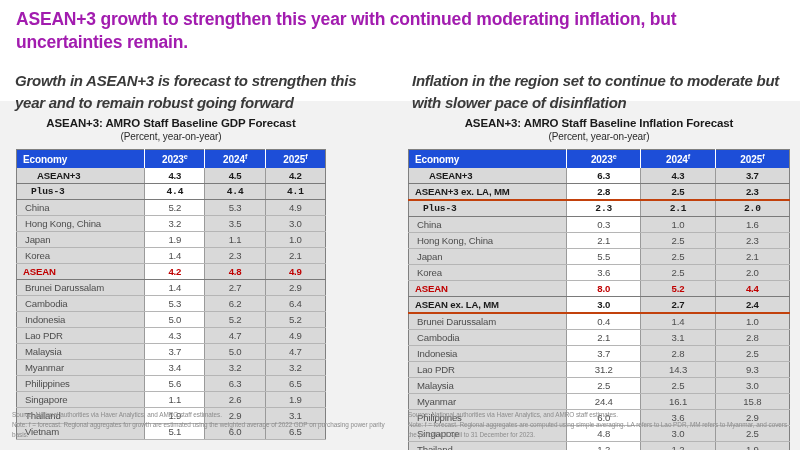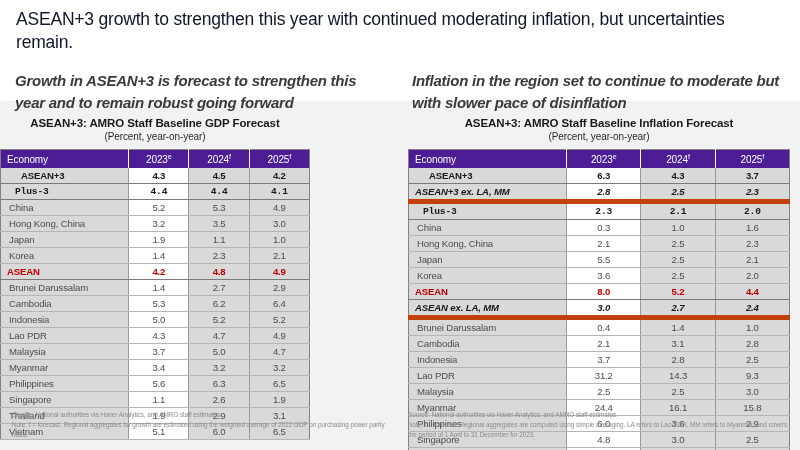--- a/index.html
+++ b/index.html
@@ -9,22 +9,22 @@
     font-family:"Liberation Sans", sans-serif;
     overflow:hidden;
     position:relative;
   }
   .slide{position:absolute;inset:0;}
 
   
   .headline{
     position:absolute;left:16px;top:8px;width:768px;
     font-size:17.5px;line-height:1.32;
-    color:#0f172a;
-    font-weight:400;
+    color:#a21caf;
+    font-weight:700;
     letter-spacing:-0.2px;
   }
 
   
   .caption{
     position:absolute;top:70px;
     font-size:15px;line-height:1.45;
     font-style:italic;font-weight:600;
     color:#3a3a3a;
     letter-spacing:-0.25px;
@@ -33,21 +33,21 @@
   .caption.right{left:412px;width:378px;}
 
   
   .panel{
     position:absolute;left:0;top:101px;width:800px;height:349px;
     background:#F2F2F2;
   }
 
   
   .tblock{position:absolute;top:116px;}
-  .tblock.left{left:0;width:310px;}
+  .tblock.left{left:16px;width:310px;}
   .tblock.right{left:408px;width:382px;}
 
   .ttitle{
     text-align:center;font-size:11.5px;font-weight:bold;color:#1a1a1a;
     letter-spacing:-0.1px;line-height:1.25;
   }
   .tsub{
     text-align:center;font-size:10px;color:#2b2b2b;margin-top:1px;
     letter-spacing:-0.1px;
   }
@@ -56,24 +56,24 @@
     border-collapse:collapse;
     width:100%;
     margin-top:7px;
     table-layout:fixed;
     border:1px solid #808080;
   }
   table.fc col.c-name{width:41.5%;}
   table.fc col.c-yr{width:19.5%;}
 
   table.fc th{
-    background:#4c1d95;
+    background:#1d4ed8;
     color:#ffffff;
     font-size:10px;
-    font-weight:normal;
+    font-weight:bold;
     padding:2px 0 2px 0;
     height:14px;
     border-right:1px solid #ffffff;
     letter-spacing:-0.1px;
   }
   table.fc th.h-name{text-align:left;padding-left:6px;}
   table.fc th.h-yr{text-align:center;}
   table.fc th:last-child{border-right:none;}
 
   table.fc td{
@@ -90,21 +90,21 @@
   table.fc td.name{text-align:left;padding-left:7px;}
   table.fc td.val{text-align:center;}
   
   table.fc td.val.first{background:#FFFFFF;}
 
   
   tr.agg td{font-weight:bold;color:#1a1a1a;border-bottom:1px solid #7a7a7a;}
   tr.agg td.name{padding-left:20px;}
   tr.sub td{font-weight:bold;color:#1a1a1a;border-bottom:1px solid #7a7a7a;font-family:Liberation Mono, monospace;}
   tr.sub td.name{padding-left:14px;}
-  tr.ital td{font-weight:bold;color:#1a1a1a;font-style:italic;border-bottom:5px solid #c2410c;}
+  tr.ital td{font-weight:bold;color:#1a1a1a;border-bottom:2px solid #c2410c;}
   tr.ital td.name{padding-left:6px;}
   tr.asean td{font-weight:bold;color:#C00000;border-bottom:1px solid #7a7a7a;border-top:1px solid #ef4444;}
   tr.asean td.name{padding-left:6px;}
   tr.item td.name{padding-left:8px;}
 
   
   .foot{
     position:absolute;
     font-size:6.4px;line-height:1.55;color:#8c8c8c;
     letter-spacing:-0.05px;

